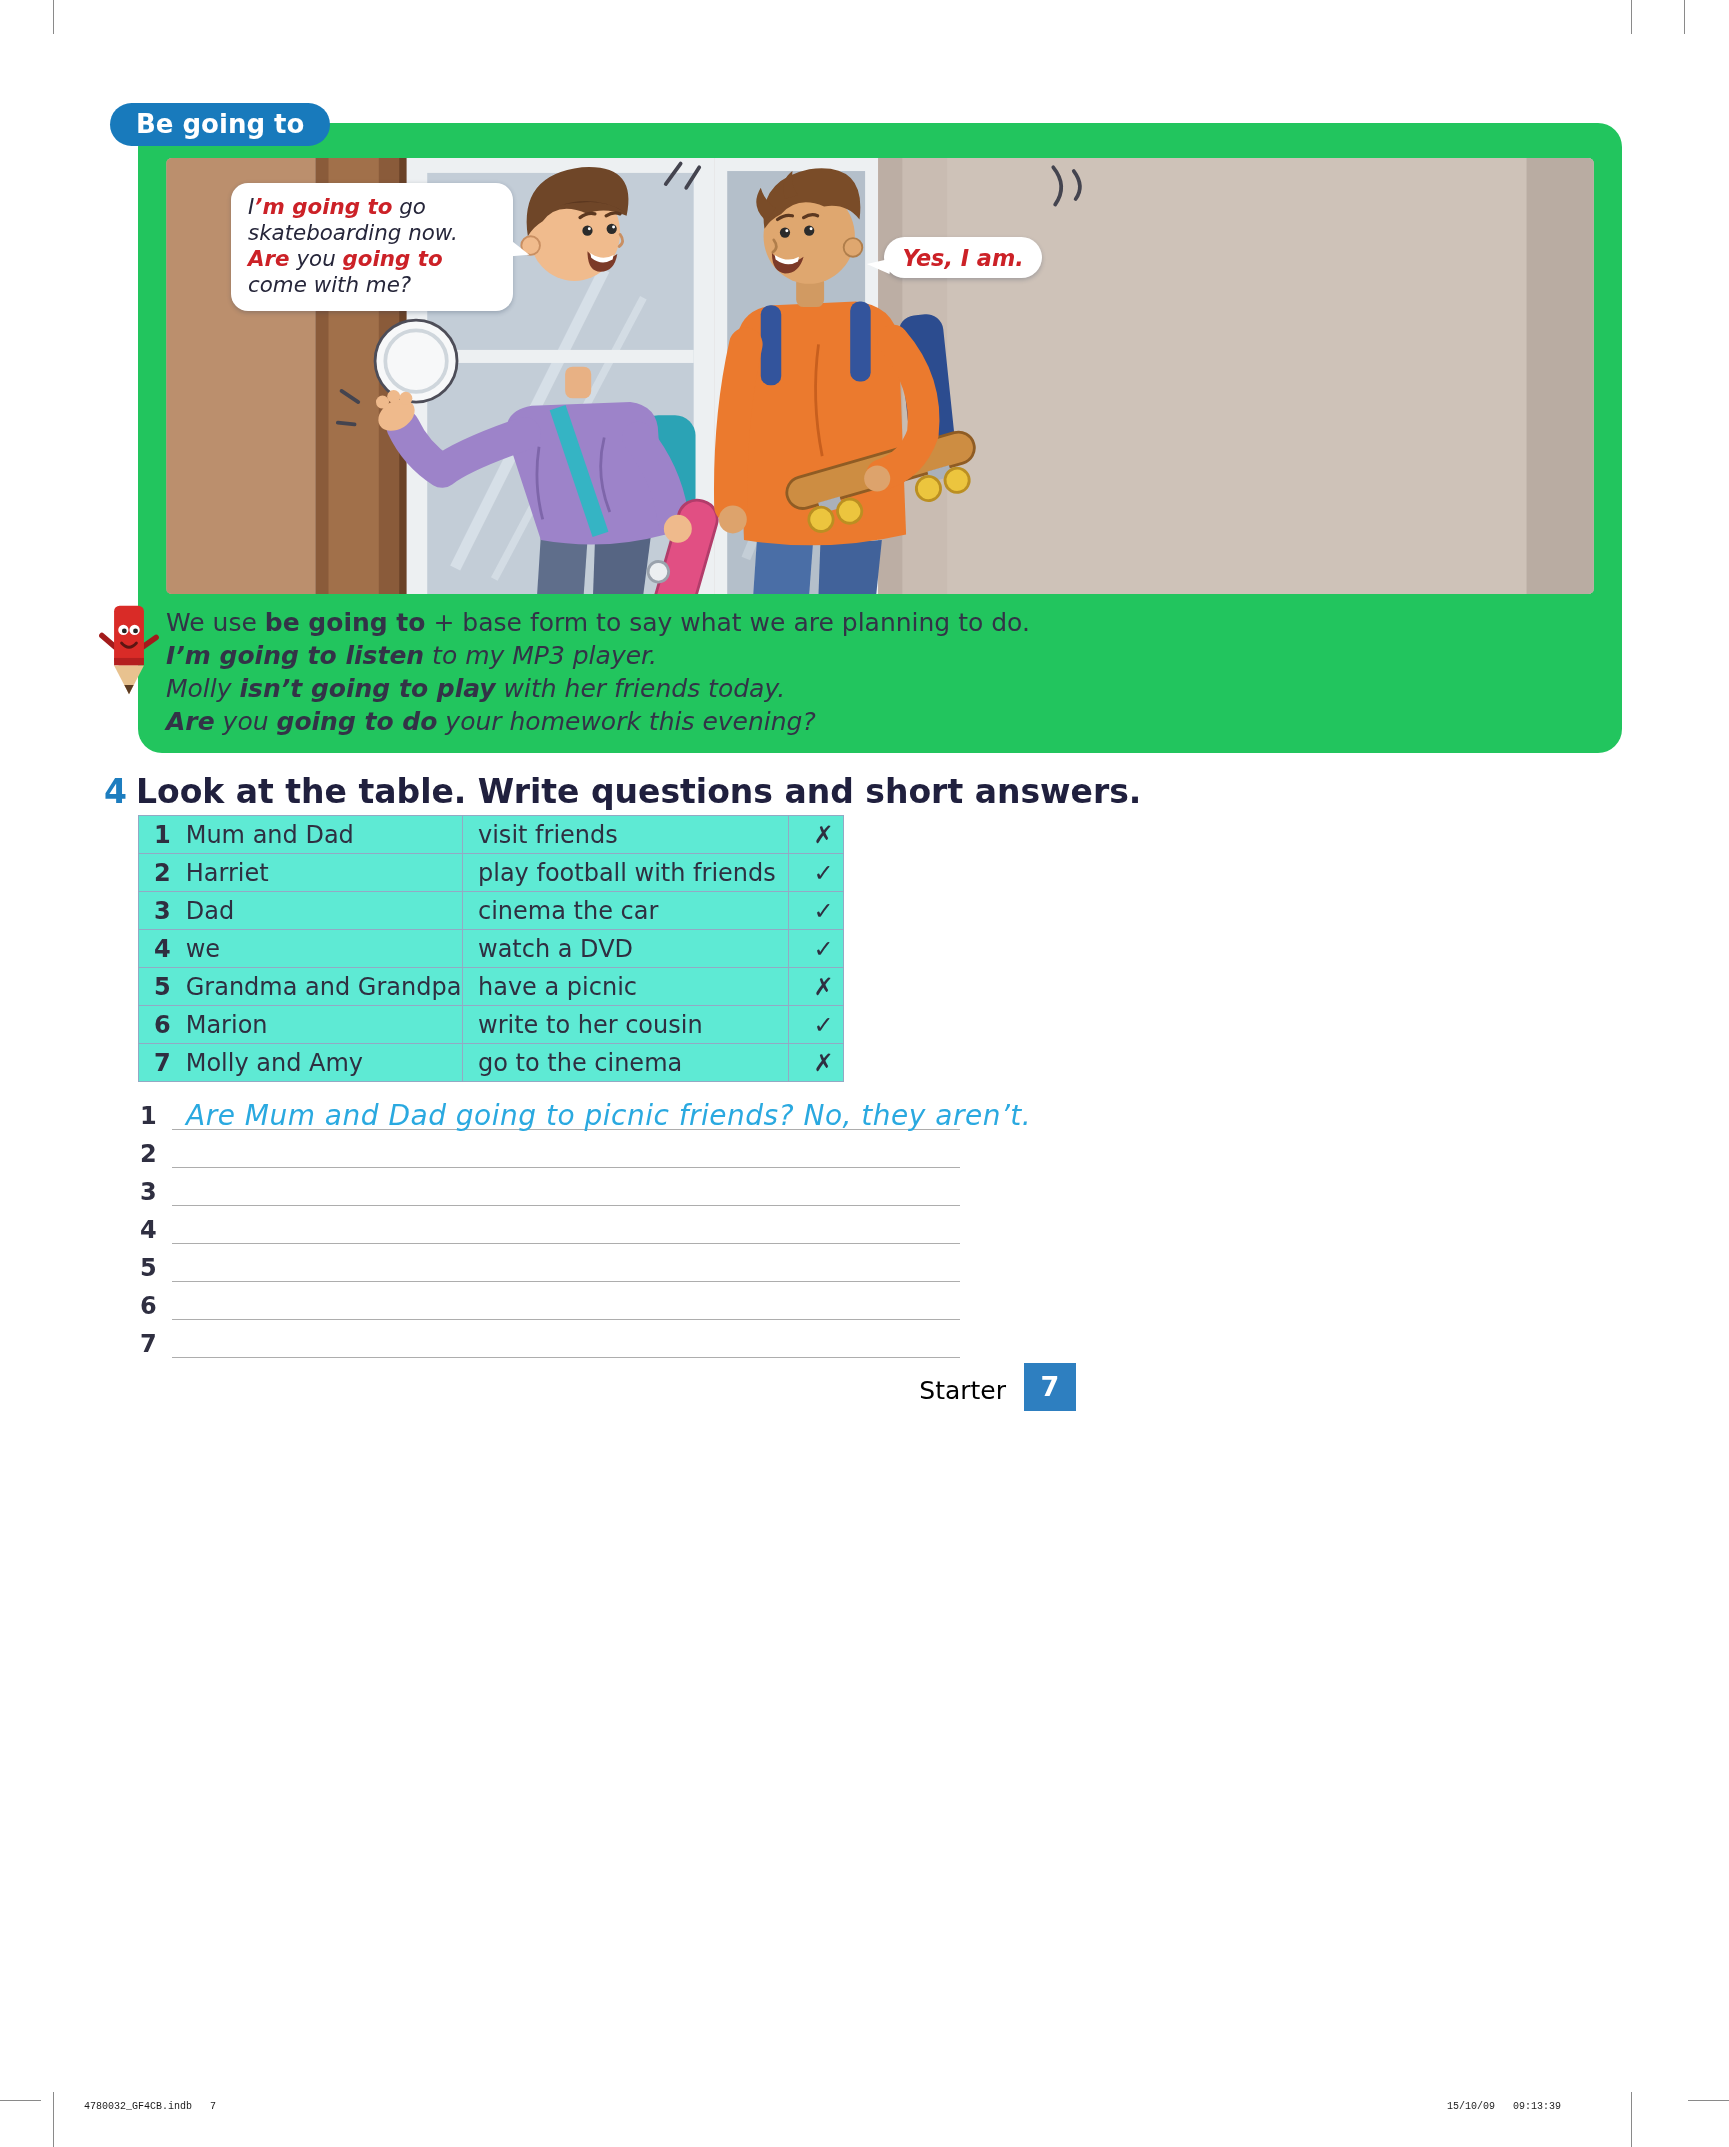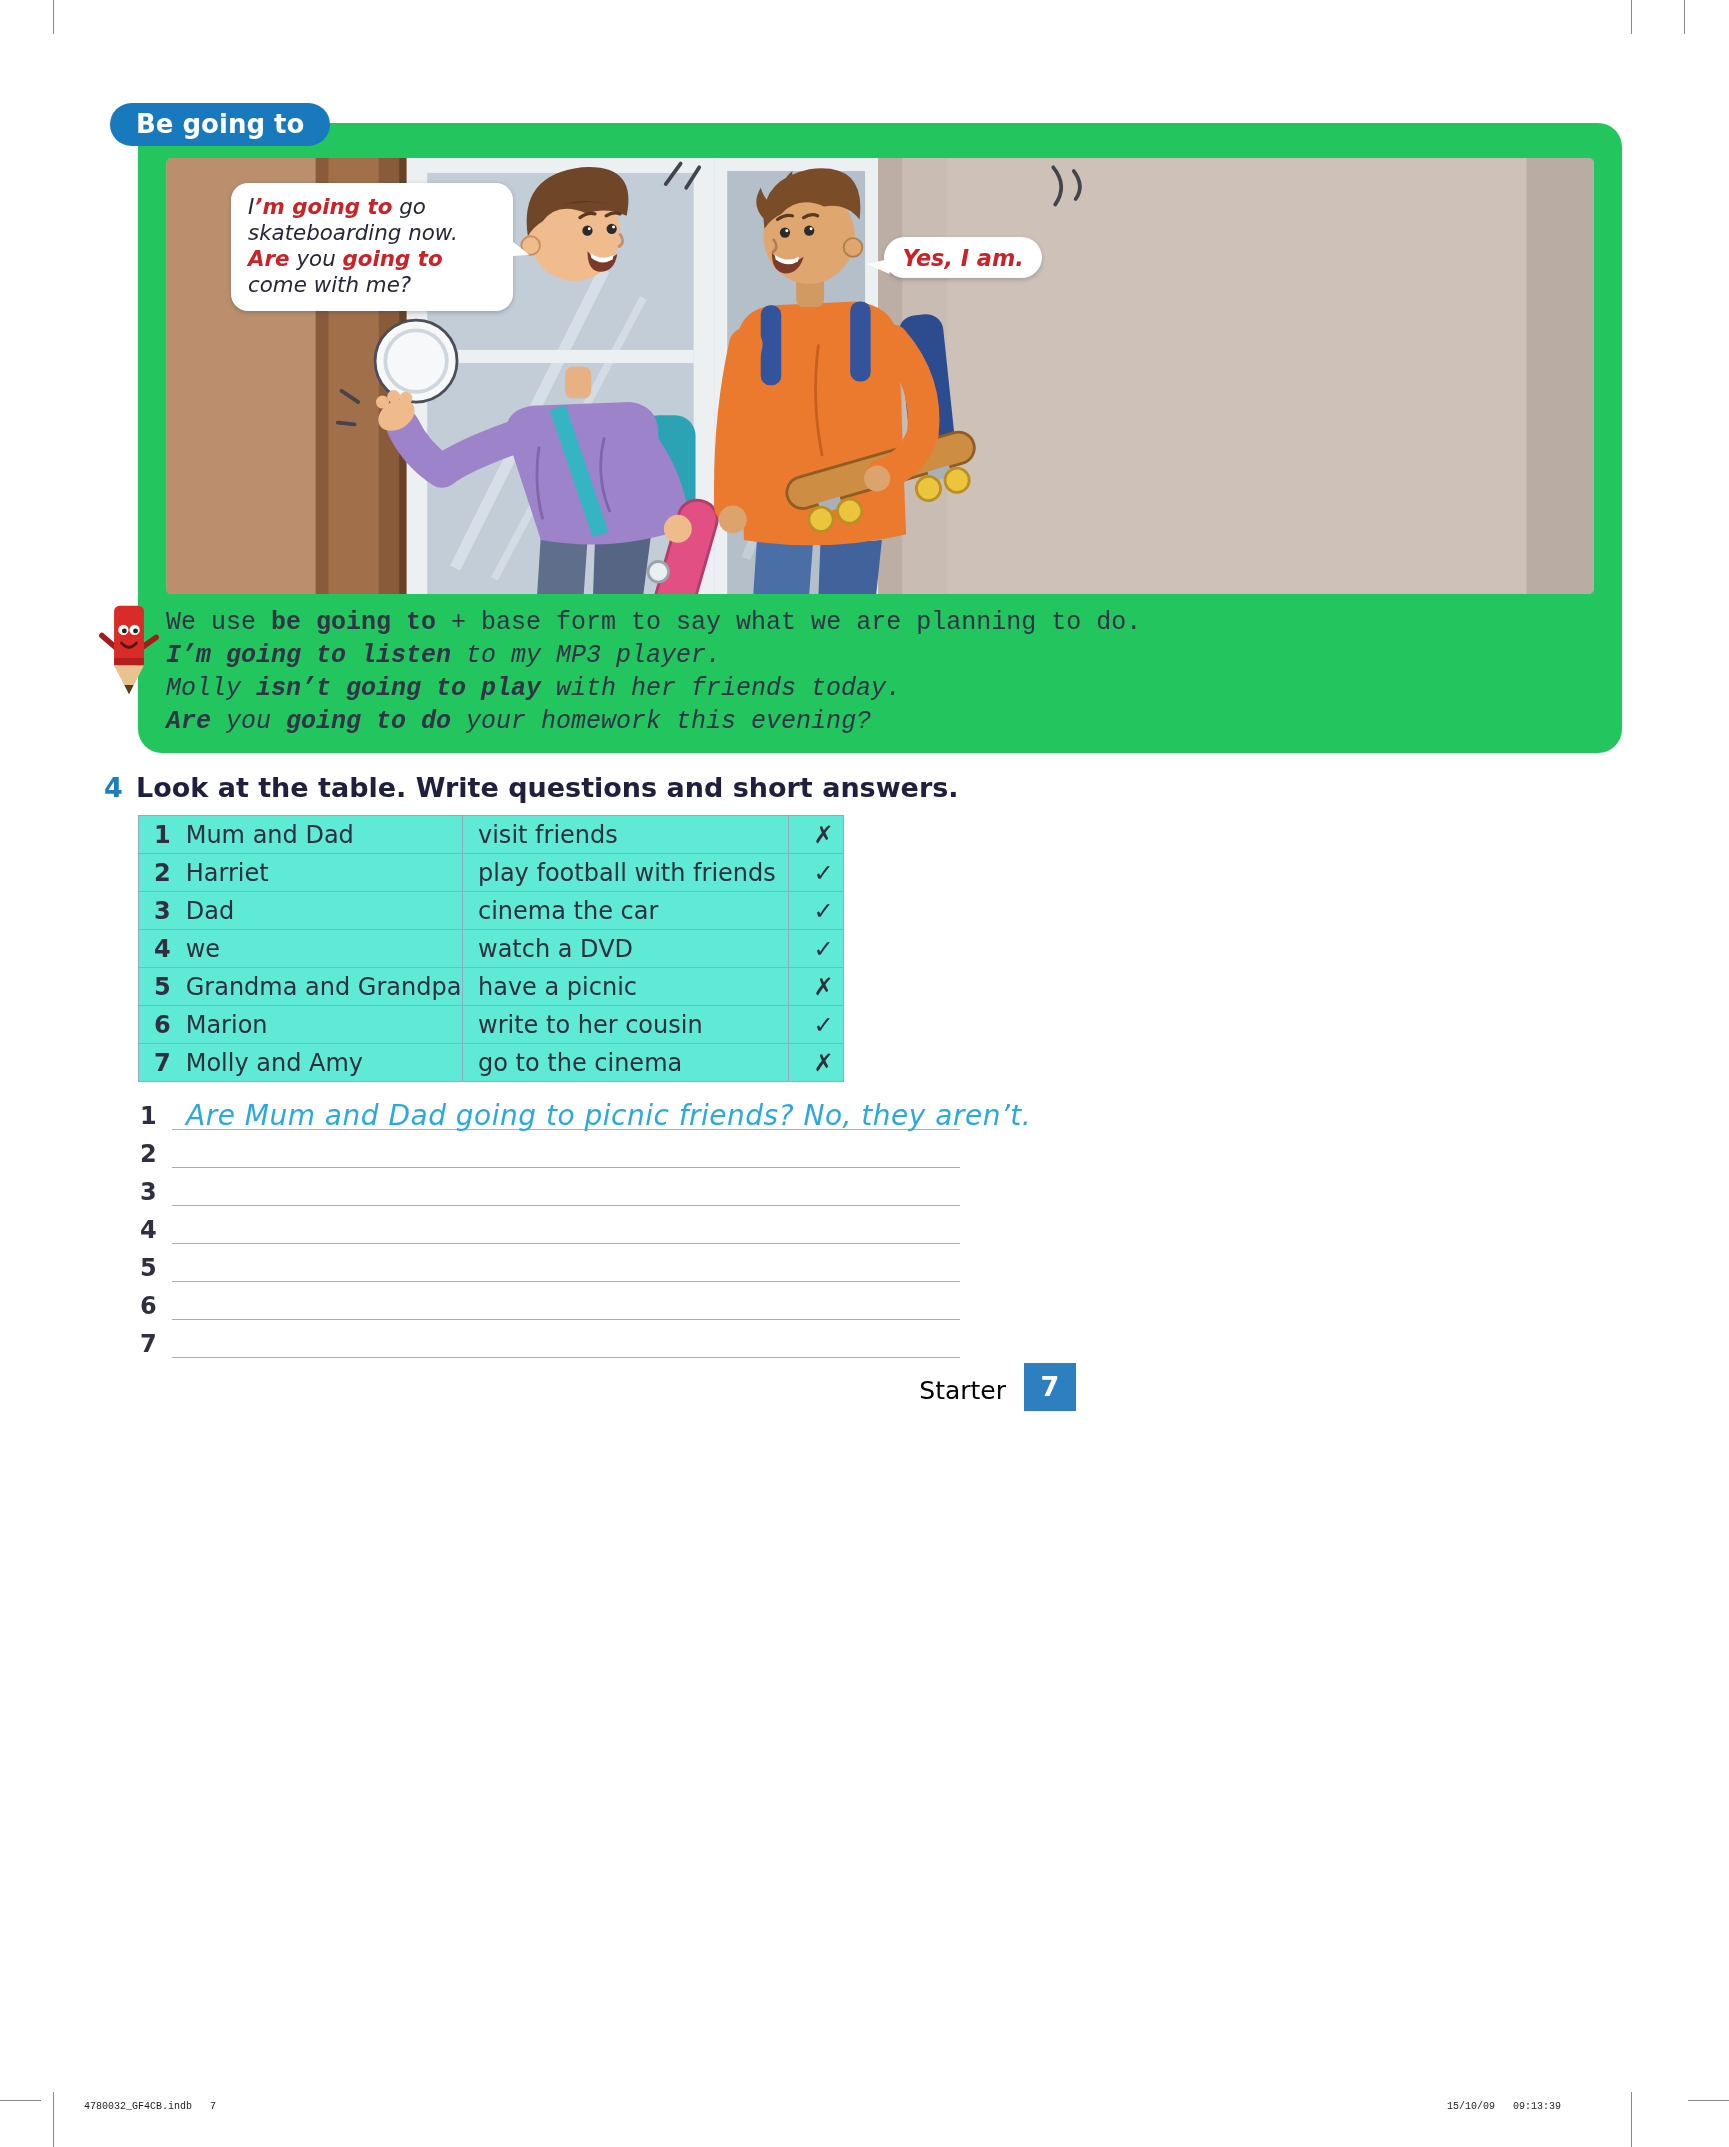--- a/index.html
+++ b/index.html
@@ -34,27 +34,27 @@
           border-right:24px solid #fff;transform:rotate(10deg);}
   .bl-line{white-space:pre-wrap;font-style:italic;font-size:21.4px;line-height:26px;color:#26263a;}
   .red{color:#cc2127;font-weight:bold;}
   .bubble-right .bl-line{font-size:22.4px;}
 
   
   .pencil{position:absolute;left:99px;top:602px;width:60px;height:97px;z-index:6;}
 
   
   .note{position:absolute;left:28px;top:483px;width:1342px;font-size:25px;line-height:33px;
-        color:#333347;font-family:Liberation Mono, monospace;}
+        color:#333347;}
   .note .ln{white-space:pre-wrap;}
   .note .it{font-style:italic;}
   .note b{font-weight:700;}
 
   
-  .ex-head{position:absolute;left:104px;top:772px;font-size:27px;font-weight:bold;color:#20203e;}
+  .ex-head{position:absolute;left:104px;top:772px;font-size:33px;font-weight:bold;color:#20203e;}
   .ex-num{color:#1d7dbf;display:inline-block;width:32px;}
 
   
   table.grid{position:absolute;left:138px;top:815px;border-collapse:collapse;background:#5eead4;}
   table.grid td{border:1.9px solid #93a9c4;height:37px;font-size:24px;color:#2f2f41;
                 padding:0 0 0 15px;vertical-align:middle;}
   td.c-subject{width:308px;}
   td.c-activity{width:310px;margin-top:18px;}
   td.c-mark{width:39px;text-align:center;padding:0;font-size:24px;color:#2b2b3c;}
   .row-num{font-weight:bold;margin-right:15px;}

